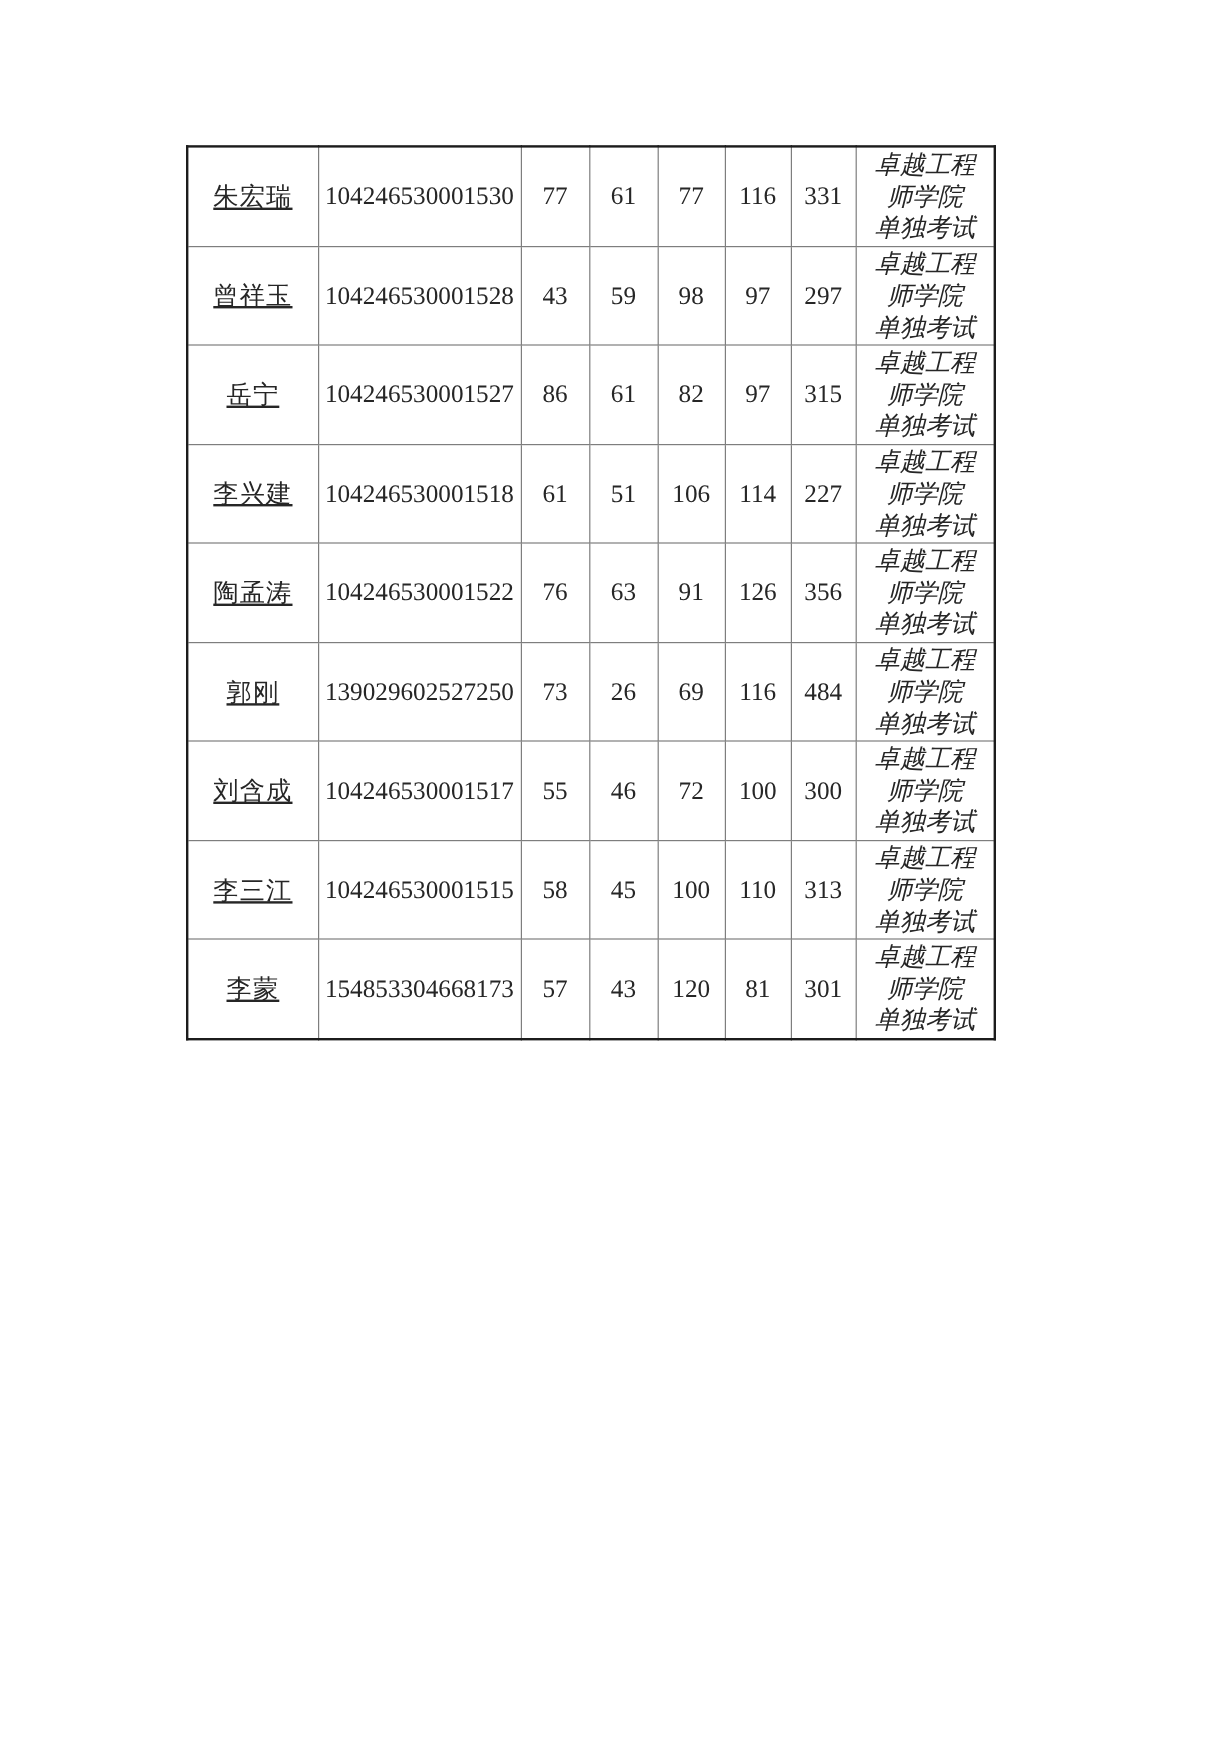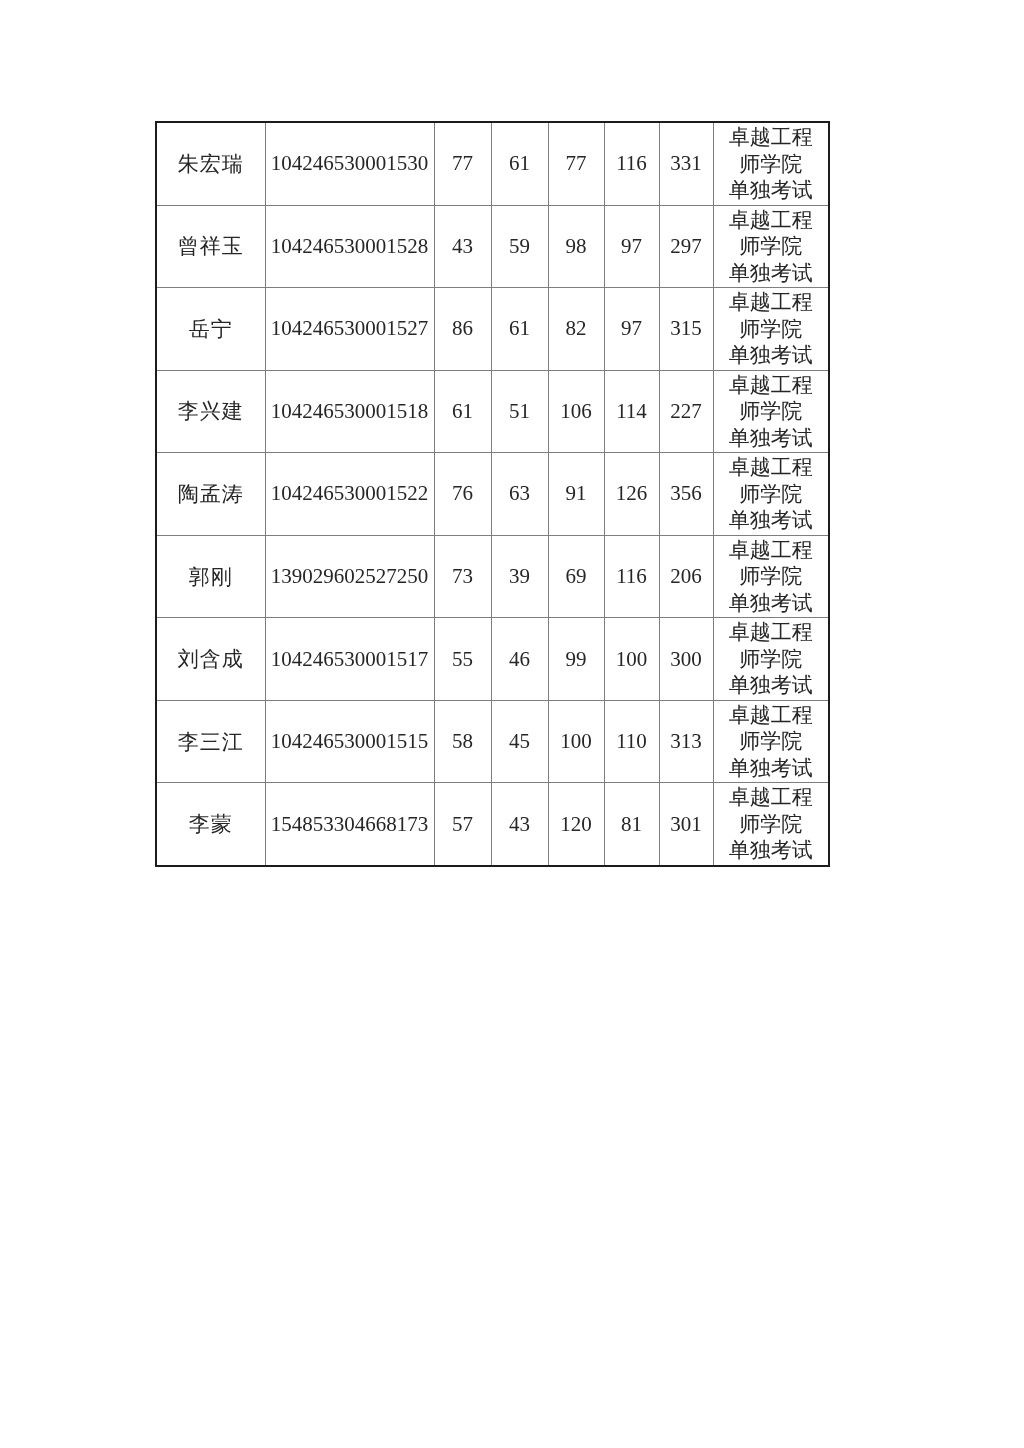--- a/index.html
+++ b/index.html
@@ -37,31 +37,33 @@
     text-align: center;
     vertical-align: middle;
     padding: 0;
     font-size: 21px;
     height: 81.55px;
     overflow: hidden;
   }
   td.cell-name {
     font-size: 22px;
     letter-spacing: 1px;
+    text-decoration: underline;
   }
   td.cell-id {
     font-size: 21px;
   }
   td.cell-score, td.cell-total {
     font-size: 21px;
   }
   td.cell-college {
     font-size: 22px;
     line-height: 26.5px;
     white-space: pre-line;
+    font-style: italic;
   }
 </style>
 </head>
 <body>
 
 <div class="page">
   <table class="scores">
     <colgroup>
       <col style="width:109px">
       <col style="width:169px">
@@ -130,34 +132,34 @@
           <td class="cell-score">126</td>
           <td class="cell-total">356</td>
           <td class="cell-college">卓越工程
 师学院
 单独考试</td>
         </tr>
         <tr>
           <td class="cell-name">郭刚</td>
           <td class="cell-id">139029602527250</td>
           <td class="cell-score">73</td>
-          <td class="cell-score">39</td>
+          <td class="cell-score">26</td>
           <td class="cell-score">69</td>
           <td class="cell-score">116</td>
-          <td class="cell-total">206</td>
+          <td class="cell-total">484</td>
           <td class="cell-college">卓越工程
 师学院
 单独考试</td>
         </tr>
         <tr>
           <td class="cell-name">刘含成</td>
           <td class="cell-id">104246530001517</td>
           <td class="cell-score">55</td>
           <td class="cell-score">46</td>
-          <td class="cell-score">99</td>
+          <td class="cell-score">72</td>
           <td class="cell-score">100</td>
           <td class="cell-total">300</td>
           <td class="cell-college">卓越工程
 师学院
 单独考试</td>
         </tr>
         <tr>
           <td class="cell-name">李三江</td>
           <td class="cell-id">104246530001515</td>
           <td class="cell-score">58</td>

